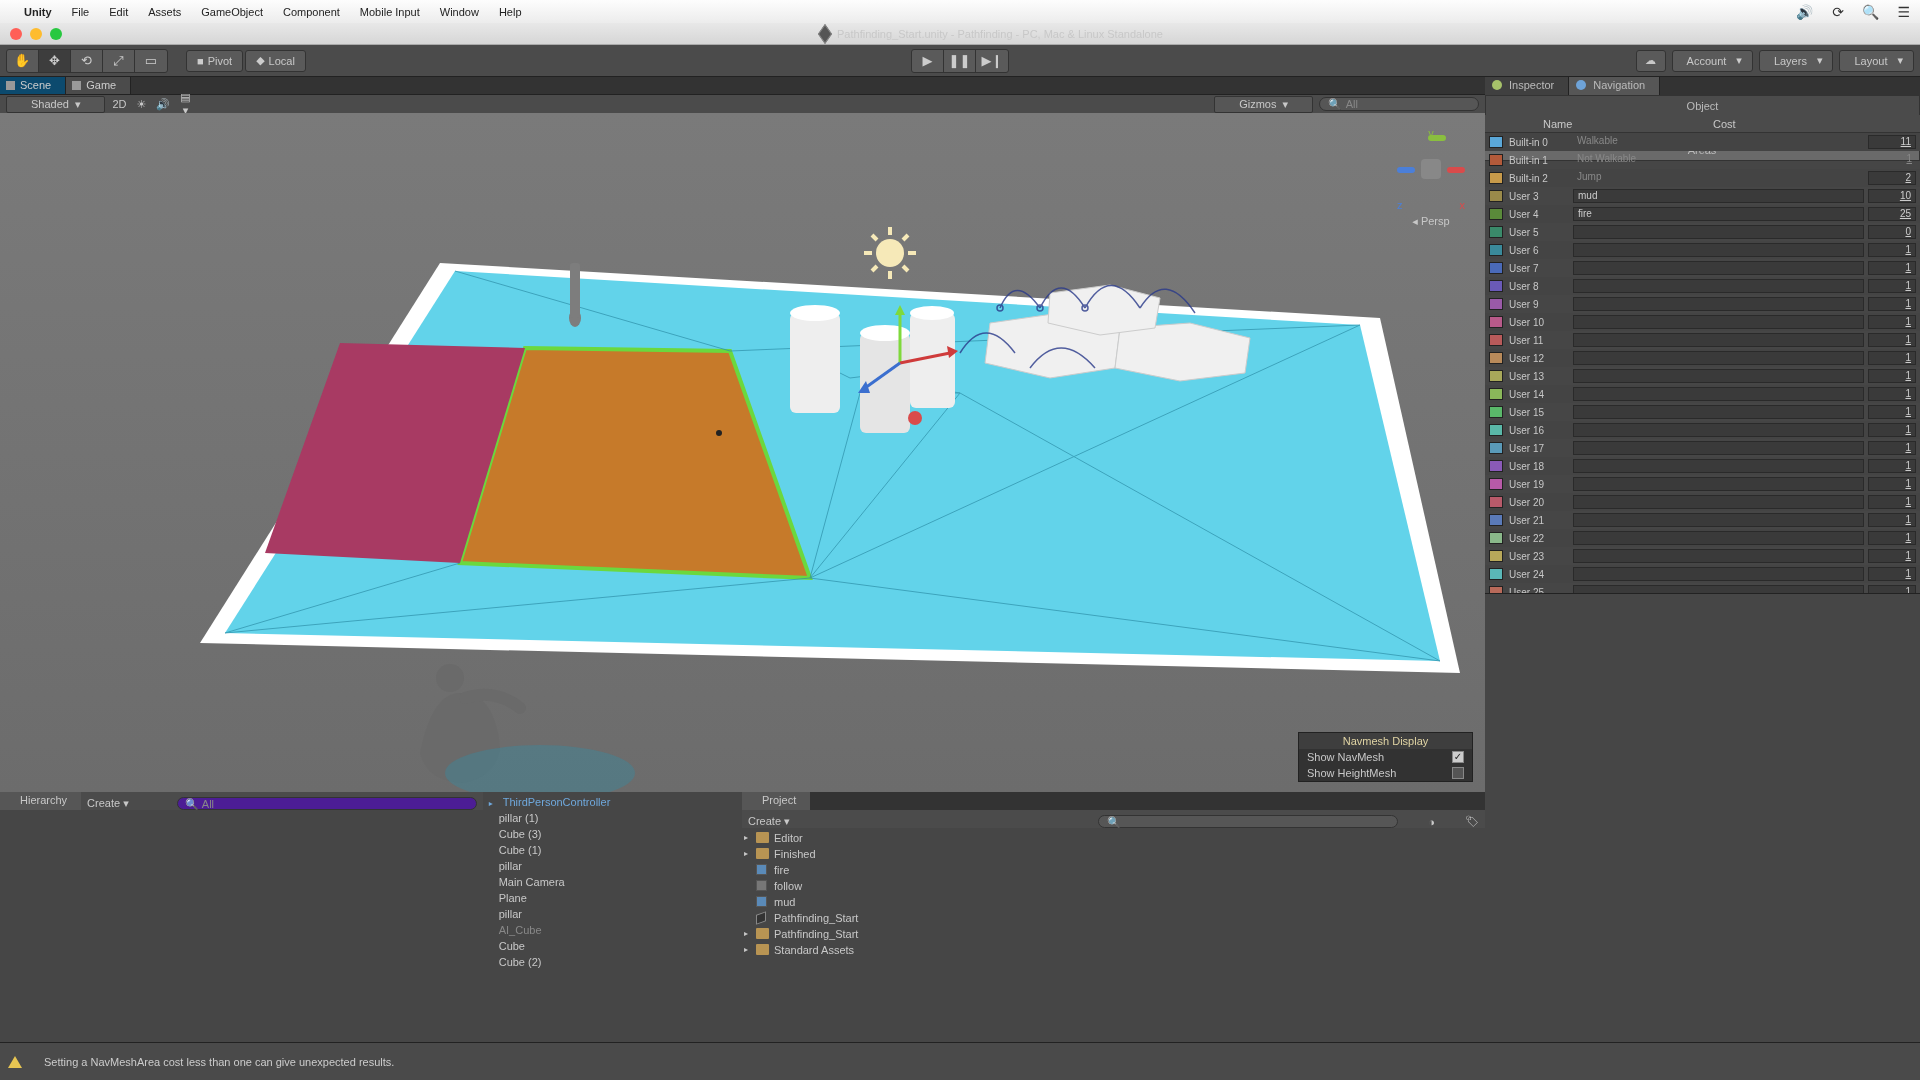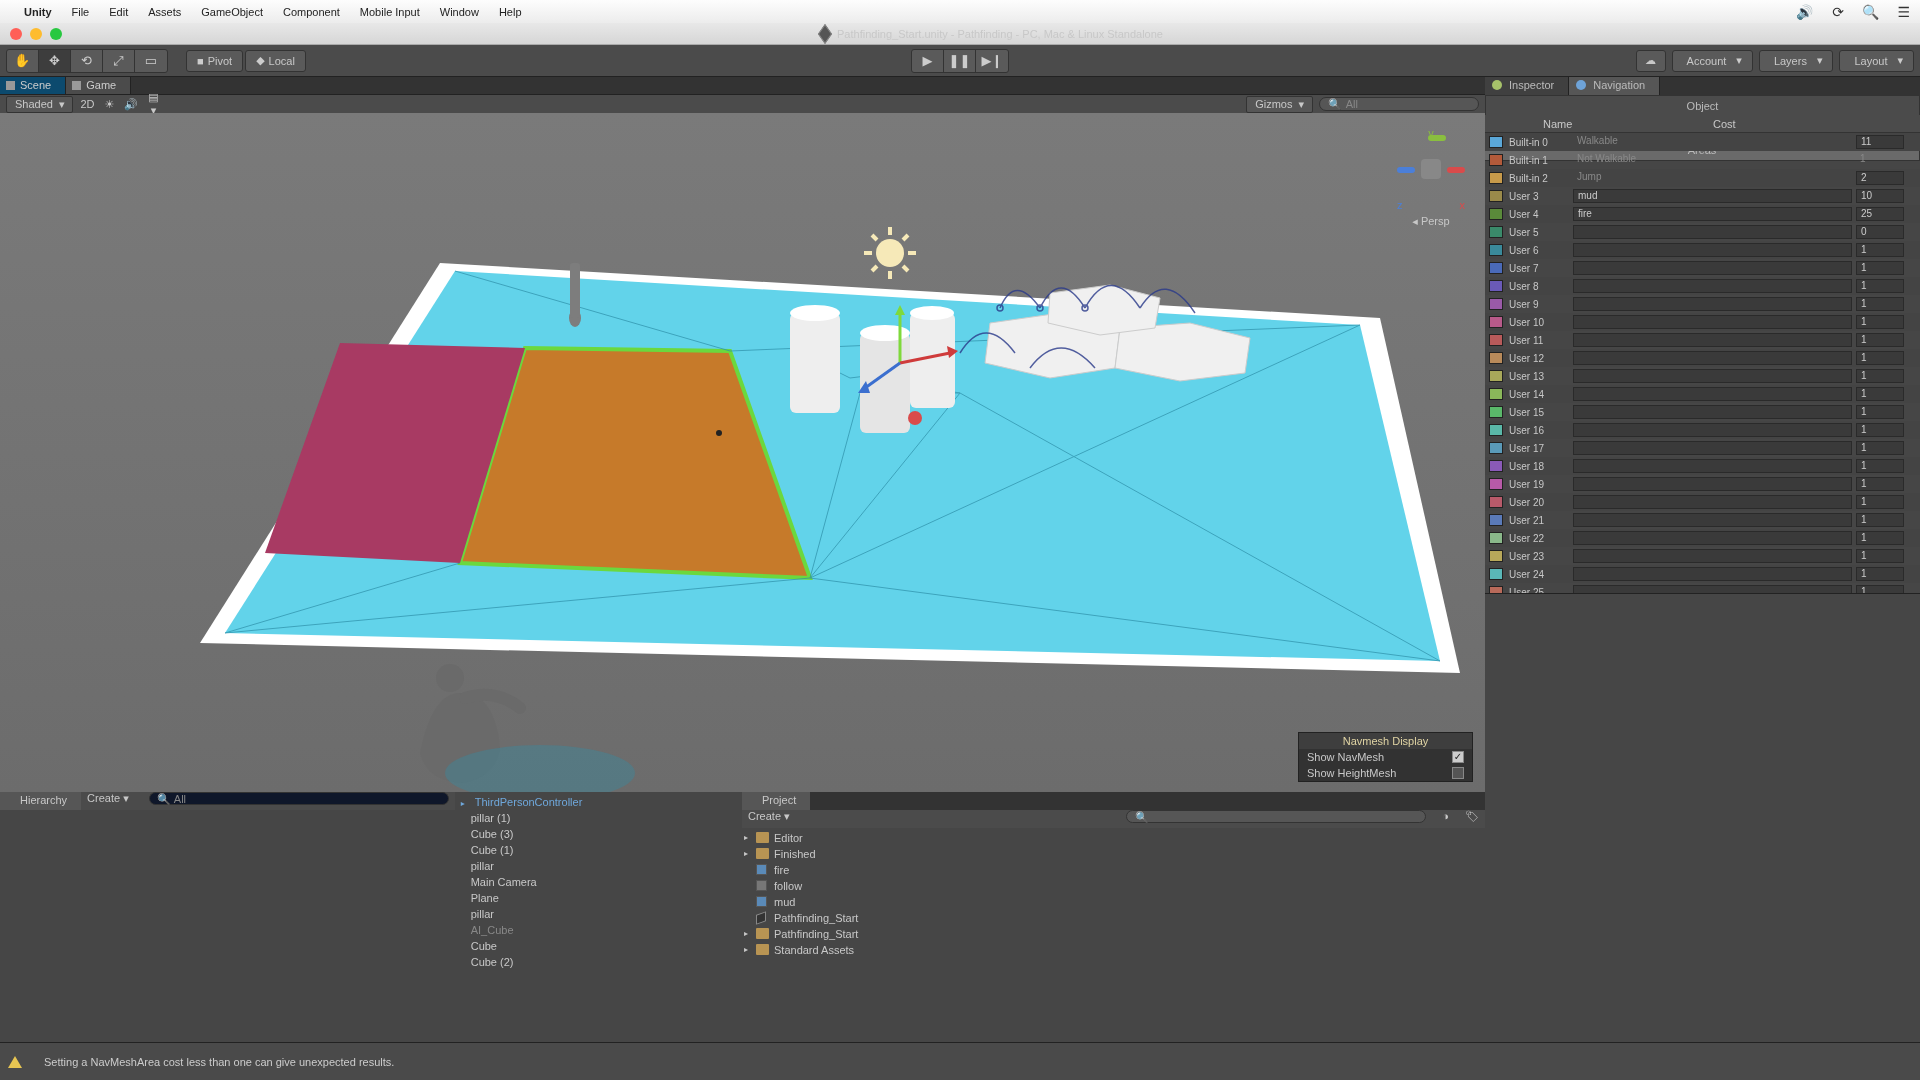--- a/index.html
+++ b/index.html
@@ -34,21 +34,21 @@
   .drop-btn { height: 22px; padding: 0 10px 0 14px; background: #5a5a5a; border: 1px solid #333; border-radius: 3px; display: flex; align-items: center; gap: 10px; color:#ccc;}
   .cloud-btn{ width:30px; height:22px; background:#5a5a5a; border:1px solid #333; border-radius:3px; display:flex; align-items:center; justify-content:center;}
 
   
   .scene-panel { position: absolute; top: 77px; left: 0; width: 1485px; height: 715px; background: #383838; }
   .tab-strip { height: 18px; display: flex; background: #333; border-bottom:1px solid #222;}
   .tab { padding: 2px 14px 0 20px; background: #4b4b4b; border-right: 1px solid #222; position:relative; color:#ccc; font-size:11px;}
   .tab.active { background: #0c4a6e; }
   .tab::before{ content:""; position:absolute; left:6px; top:4px; width:9px; height:9px; background:#999; }
   .scene-tb { height: 18px; background: #4b4b4b; display: flex; align-items: center; padding: 0 6px; gap: 6px; font-size:10px;}
-  .scene-tb .drop{ background:#565656; border:1px solid #333; padding:1px 8px; border-radius:2px; display:flex; align-items:center; gap:6px;}
+  .scene-tb .drop{ background:#565656; border:1px solid #333; padding:1px 24px; border-radius:2px; display:flex; align-items:center; gap:6px;}
   .scene-tb .ico{ width:16px; text-align:center;}
   .scene-canvas { width: 100%; height: calc(100% - 36px); position: relative; background: linear-gradient(#7a7a7a,#6c6c6c); overflow:hidden;}
 
   
   .right-panel { position: absolute; top: 77px; left: 1485px; right: 0; bottom: 0; background: #464646; display:flex; flex-direction:column;}
   .right-tabs { height: 18px; display: flex; background:#333;}
   .rtab { padding: 2px 14px 0 24px; border-right: 1px solid #222; background:#404040; color:#bbb; position:relative;}
   .rtab.active { background: #565656; }
   .rtab::before{content:""; position:absolute; left:7px; top:3px; width:10px; height:10px; border-radius:50%;}
   .rtab.insp::before{ background:#a7c26a;}
@@ -59,31 +59,31 @@
   .nav-sect div.on { background: #6a6a6a; }
   .areas-hdr { display: flex; height: 18px; background: #4b4b4b; border-bottom:1px solid #333; font-size:10px; align-items:center; padding-left:58px;}
   .areas-hdr .c1{ flex:0 0 170px;} .areas-hdr .c2{ flex:1;}
   .areas-list { flex:1; overflow:auto; }
   .area-row { display: flex; height: 18px; align-items: center; padding-left: 4px; }
   .area-row:nth-child(odd){ background:#444;}
   .area-row .sw { width: 14px; height: 12px; border: 1px solid #222; margin-right: 6px; }
   .area-row .lbl { width: 64px; font-size: 10px; }
   .area-row .nm { flex: 1; font-size: 10px; background:#3a3a3a; border:1px solid #2a2a2a; height:14px; line-height:12px; padding:0 4px; margin-right:4px; color:#ccc;}
   .area-row .nm.ro { background: transparent; border: none; color:#888;}
-  .area-row .cost { width: 48px; font-size: 10px; background:#3a3a3a; border:1px solid #2a2a2a; height:14px; line-height:12px; padding:0 4px; margin-right:16px; color:#ccc; text-align:left;}
+  .area-row .cost { width: 48px; font-size: 10px; background:#3a3a3a; border:1px solid #2a2a2a; height:14px; line-height:12px; padding:0 4px; margin-right:4px; color:#ccc; text-align:right;text-decoration:underline;}
   .area-row .cost.ro{ background:transparent; border:none; color:#888;}
   .bake-bar { height: 26px; background:#4b4b4b; border-top:1px solid #222; display:flex; justify-content:flex-end; align-items:center; padding:0 6px; gap:6px;}
   .bake-bar button{ width:90px; height:18px; background:#5c5c5c; border:1px solid #333; color:#ccc; border-radius:3px; font-size:11px;}
   .spacer-panel{ flex:1; background:#464646; border-top:1px solid #222;}
 
   
   .hier-panel { position: absolute; top: 792px; left: 0; width: 742px; bottom: 22px; background: #464646; display:flex; flex-direction:row;}
   .panel-tab { height: 18px; background:#333; display:flex;}
   .ptab{ padding:2px 14px 0 20px; background:#565656; position:relative;}
-  .panel-bar { height: 18px; background:#4b4b4b; display:flex; align-items:flex-start; padding:0 6px; gap:10px; font-size:10px;}
+  .panel-bar { height: 18px; background:#4b4b4b; display:flex; align-items:flex-end; padding:0 6px; gap:24px; font-size:10px;}
   .hier-list { flex:1; overflow:auto; padding:2px 0;}
   .hier-item { height: 16px; line-height:16px; padding-left: 16px; font-size:11px; color:#c8c8c8;}
   .hier-item.blue { color:#6fa8dc;}
   .hier-item.dim { color:#888;}
   .hier-item.arrow::before{ content:"▸"; position:relative; left:-10px; font-size:8px;}
 
   
   .proj-panel { position: absolute; top: 792px; left: 742px; width: 743px; bottom: 22px; background: #464646; display:flex; flex-direction:column;}
   .proj-list { flex:1; overflow:auto; padding:2px 0 2px 10px;}
   .proj-item { height:16px; line-height:16px; padding-left:22px; position:relative; font-size:11px;}
@@ -485,21 +485,21 @@
   </div>
 </div>
 
 <div class="hier-panel">
   <div class="panel-tab">
       <div class="ptab">Hierarchy</div>
     </div>
   <div class="panel-bar">
     <span><span>Create</span> ▾</span>
     <div style="flex:1"></div>
-    <div style="width:300px; background:#0f172a; border:1px solid #333; border-radius:8px; height:13px; padding:0 8px;">🔍 <span style="color:#888">All</span></div>
+    <div style="width:300px; background:#4c1d95; border:1px solid #333; border-radius:8px; height:13px; padding:0 8px;">🔍 <span style="color:#888">All</span></div>
   </div>
   <div class="hier-list" id="hier-list">
       <div class="hier-item blue arrow">ThirdPersonController</div>
       <div class="hier-item">pillar (1)</div>
       <div class="hier-item">Cube (3)</div>
       <div class="hier-item">Cube (1)</div>
       <div class="hier-item">pillar</div>
       <div class="hier-item">Main Camera</div>
       <div class="hier-item">Plane</div>
       <div class="hier-item">pillar</div>

